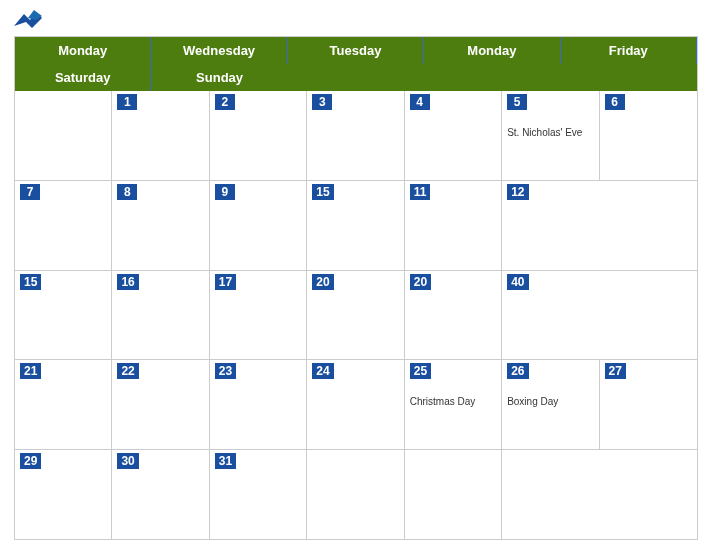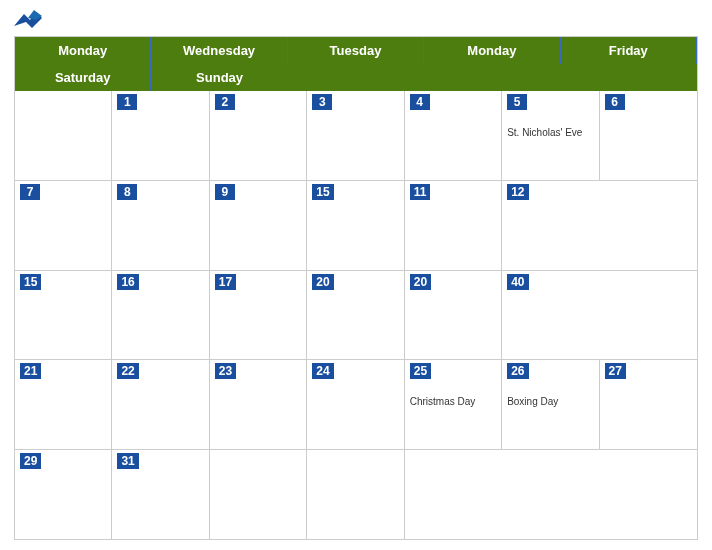--- a/index.html
+++ b/index.html
@@ -228,20 +228,23 @@
           </div>
           <div class="cal-cell">
             <span class="day-num">27</span>
           </div>
         </div>
         <div class="cal-row">
           <div class="cal-cell">
             <span class="day-num">29</span>
           </div>
           <div class="cal-cell">
+            <span class="day-num">30</span>
+          </div>
+          <div class="cal-cell">
             <span class="day-num">31</span>
           </div>
           <div class="cal-cell empty"></div>
           <div class="cal-cell empty"></div>
           <div class="cal-cell empty"></div>
         </div>
       </div>
   </div>
 </div>
 

